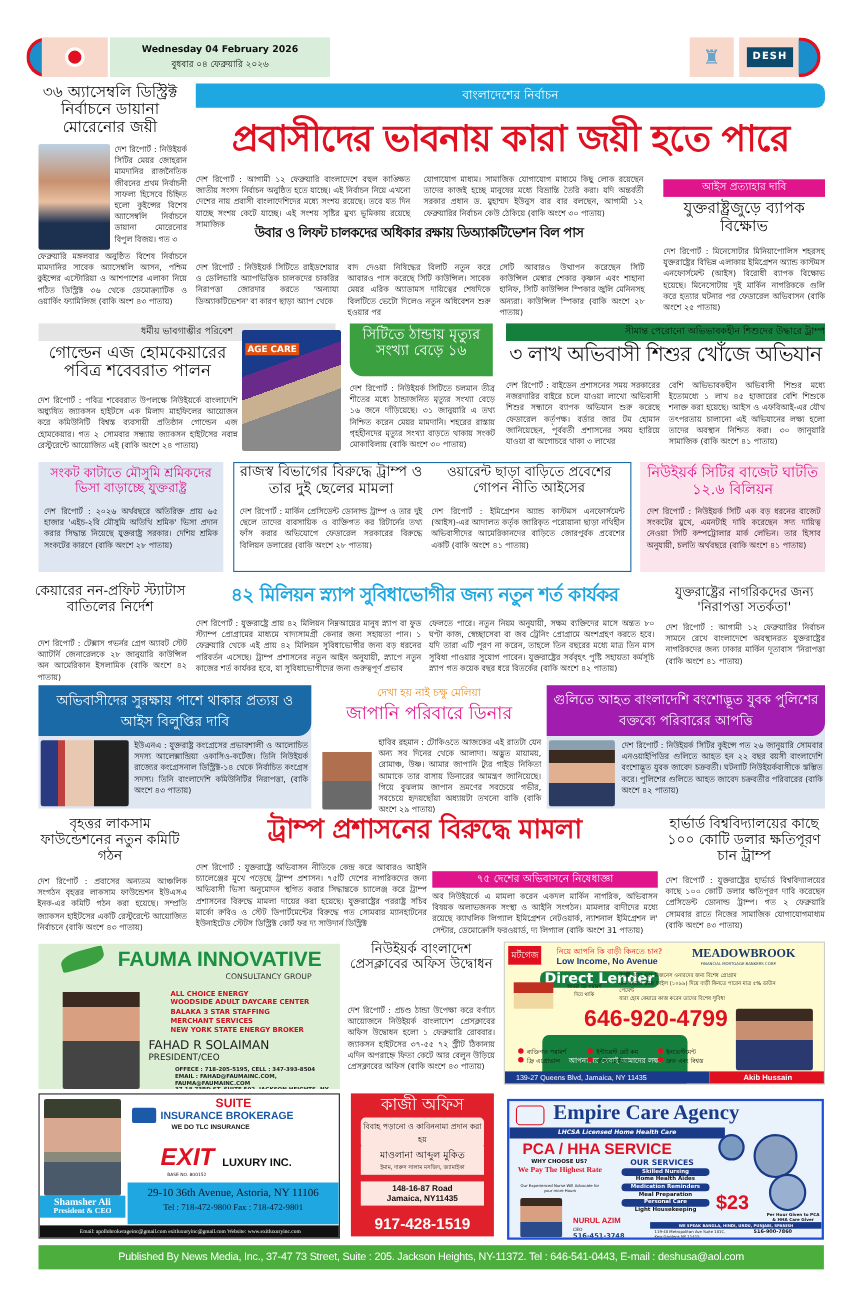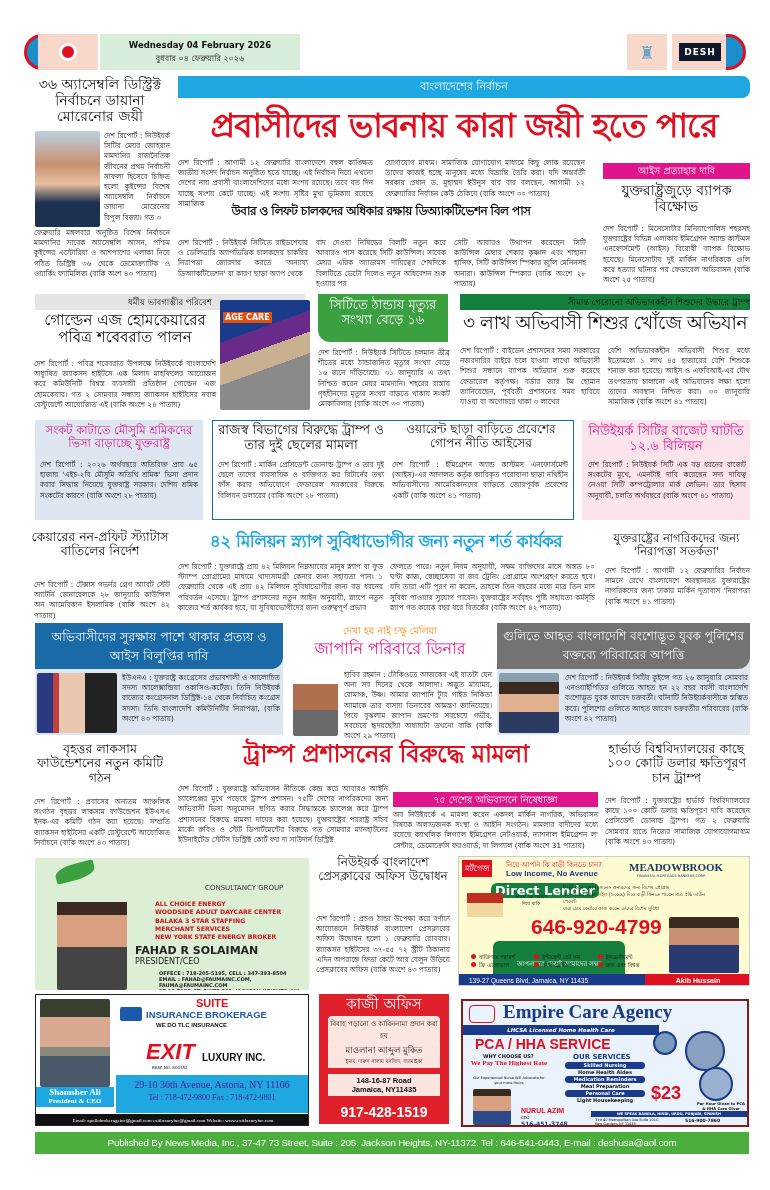--- a/index.html
+++ b/index.html
@@ -14,21 +14,21 @@
 .cap.l{left:0;border-radius:20px 0 0 20px;border-right:none}
 .cap.r{right:0;border-radius:0 20px 20px 0;border-left:none}
 .hbox{position:absolute;top:0;height:36px}
 .flag{left:14px;width:60px;background:#f9d8cc;display:flex;align-items:center;justify-content:center}
 .flag .disc{width:16px;height:16px;border-radius:50%;background:#e01020;border:2px solid #fff;outline:1px solid #fff}
 .date{left:76px;width:200px;background:#d8eedb;text-align:center;font-size:8.5px;padding-top:6px;font-weight:bold}
 .date .bn{font-weight:normal;font-size:8px;margin-top:2px}
 .shesh{left:210px;width:388px;background:linear-gradient(100deg,#d8eedb 0 14%,#139040 14%);color:#fff;font-family:"DejaVu Serif",serif;font-size:22px;display:flex;align-items:center;justify-content:flex-end;padding-right:100px}
 .liberty{left:603px;width:40px;background:#f9d8cc;display:flex;align-items:center;justify-content:center;color:#6aa5c8;font-size:18px}
 .deshlogo{left:648px;width:56px;background:#f9d8cc;display:flex;align-items:center;justify-content:center}
-.deshlogo span{background:#0f172a;color:#fff;font-size:9px;font-weight:bold;padding:4px 5px;letter-spacing:1px}
+.deshlogo span{background:#0c4a6e;color:#fff;font-size:9px;font-weight:bold;padding:4px 5px;letter-spacing:1px}
 
 .bar{position:absolute;color:#fff;text-align:center;font-family:"DejaVu Serif",serif}
 .tag{position:absolute;text-align:center;font-size:9.5px;font-family:"DejaVu Serif",serif}
 .ad{position:absolute;overflow:hidden}
 .dot{display:inline-block;width:5px;height:5px;border-radius:50%;background:#e01020;margin-right:3px}
 .photo{position:absolute;border-radius:2px}
 </style>
 </head>
 <body>
 
@@ -110,47 +110,48 @@
 <div class="bar" style="left:35px;top:623px;width:248px;height:46px;background:#1a6aa8;border-radius:0 0 12px 0;font-size:12.5px;line-height:19px;padding-top:4px">অভিবাসীদের সুরক্ষায় পাশে থাকার প্রত্যয় ও আইস বিলুপ্তির দাবি</div>
 <div class="photo" style="left:37px;top:673px;width:80px;height:60px;background:linear-gradient(90deg,#2a3a80 0 20%,#c04040 20% 28%,#e8c8b0 28% 60%,#222 60%)"></div>
 <div class="abs body-txt" style="left:122px;top:673px;width:158px">ইউএনএ : যুক্তরাষ্ট্র কংগ্রেসের প্রভাবশালী ও আলোচিত সদস্য আলেক্সান্দ্রিয়া ওকাসিও-কর্টেজ। তিনি নিউইয়র্ক রাজ্যের কংগ্রেসনাল ডিস্ট্রিক্ট-১৪ থেকে নির্বাচিত কংগ্রেস সদস্য। তিনি বাংলাদেশি কমিউনিটির নিরাপত্তা, (বাকি অংশে ৪৩ পাতায়)</div>
 
 <div class="abs hl" style="left:290px;top:626px;width:200px;font-size:9.5px;color:#f08a10">দেখা হয় নাই চক্ষু মেলিয়া</div>
 <div class="abs hl" style="left:290px;top:640px;width:200px;font-size:16px;color:#e0158c">জাপানি পরিবারে ডিনার</div>
 <div class="photo" style="left:293px;top:678px;width:45px;height:58px;background:linear-gradient(180deg,#fff 0 10%,#b07050 10% 55%,#6a6a6a 55%)"></div>
 <div class="abs body-txt" style="left:344px;top:670px;width:148px">হাবিব রহমান : টোকিওতে আজকের এই রাতটা যেন অন্য সব দিনের থেকে আলাদা। অদ্ভুত মায়াময়, রোমাঞ্চ, উষ্ণ। আমার জাপানি ট্যুর গাইড নিকিতা আমাকে তার বাসায় ডিনারের আমন্ত্রণ জানিয়েছে। গিয়ে বুঝলাম জাপান ভ্রমণের সবচেয়ে গভীর, সবচেয়ে হৃদয়ছোঁয়া অধ্যায়টা তখনো বাকি (বাকি অংশে ২৯ পাতায়)</div>
 
 <div class="abs" style="left:497px;top:623px;width:253px;height:112px;background:#dde6f1"></div>
-<div class="bar" style="left:497px;top:623px;width:253px;height:46px;background:#737373;border-radius:0 0 12px 0;font-size:12px;line-height:19px;padding-top:4px">গুলিতে আহত বাংলাদেশি বংশোদ্ভূত যুবক পুলিশের বক্তব্যে পরিবারের আপত্তি</div>
+<div class="bar" style="left:497px;top:623px;width:253px;height:46px;background:#a21caf;border-radius:0 0 12px 0;font-size:12px;line-height:19px;padding-top:4px">গুলিতে আহত বাংলাদেশি বংশোদ্ভূত যুবক পুলিশের বক্তব্যে পরিবারের আপত্তি</div>
 <div class="photo" style="left:499px;top:673px;width:60px;height:60px;background:linear-gradient(180deg,#8aa0b0 0 15%,#3a2a20 15% 35%,#e0b090 35% 65%,#2a3a60 65%)"></div>
 <div class="abs body-txt" style="left:565px;top:673px;width:183px">দেশ রিপোর্ট : নিউইয়র্ক সিটির কুইন্সে গত ২৬ জানুয়ারি সোমবার এনওয়াইপিডির গুলিতে আহত হন ২২ বছর বয়সী বাংলাদেশি বংশোদ্ভূত যুবক জাবেদ চক্রবর্তী। ঘটনাটি নিউইয়র্কবাসীকে স্তম্ভিত করে। পুলিশের গুলিতে আহত জাবেদ চক্রবর্তীর পরিবারের (বাকি অংশে ৪২ পাতায়)</div>
 
 <div class="abs hl" style="left:30px;top:742px;width:140px;font-size:12.5px">বৃহত্তর লাকসাম ফাউন্ডেশনের নতুন কমিটি গঠন</div>
 <div class="abs body-txt" style="left:34px;top:797px;width:136px">দেশ রিপোর্ট : প্রবাসের অন্যতম আঞ্চলিক সংগঠন বৃহত্তর লাকসাম ফাউন্ডেশন ইউএসএ ইনক-এর কমিটি গঠন করা হয়েছে। সম্প্রতি জ্যাকসন হাইটসের একটি রেস্টুরেন্টে আয়োজিত নির্বাচনে (বাকি অংশে ৪৩ পাতায়)</div>
 
 <div class="abs hl red" style="left:176px;top:740px;width:420px;font-size:24px;font-weight:bold;white-space:nowrap;letter-spacing:-0.5px">ট্রাম্প প্রশাসনের বিরুদ্ধে মামলা</div>
 <div class="abs body-txt" style="left:178px;top:784px;width:210px">দেশ রিপোর্ট : যুক্তরাষ্ট্রে অভিবাসন নীতিকে কেন্দ্র করে আবারও আইনি চ্যালেঞ্জের মুখে পড়েছে ট্রাম্প প্রশাসন। ৭৫টি দেশের নাগরিকদের জন্য অভিবাসী ভিসা অনুমোদন স্থগিত করার সিদ্ধান্তকে চ্যালেঞ্জ করে ট্রাম্প প্রশাসনের বিরুদ্ধে মামলা দায়ের করা হয়েছে। যুক্তরাষ্ট্রের পররাষ্ট্র সচিব মার্কো রুবিও ও স্টেট ডিপার্টমেন্টের বিরুদ্ধে গত সোমবার ম্যানহাটনের ইউনাইটেড স্টেটস ডিস্ট্রিক্ট কোর্ট ফর দ্য সাউদার্ন ডিস্ট্রিক্ট</div>
 <div class="tag" style="left:393px;top:792px;width:205px;height:15px;line-height:15px;background:#e0158c;color:#fff">৭৫ দেশের অভিবাসনে নিষেধাজ্ঞা</div>
 <div class="abs body-txt" style="left:393px;top:810px;width:205px">অব নিউইয়র্কে এ মামলা করেন একদল মার্কিন নাগরিক, অভিবাসন বিষয়ক অলাভজনক সংস্থা ও আইনি সংগঠন। মামলার বাদীদের মধ্যে রয়েছে ক্যাথলিক লিগ্যাল ইমিগ্রেশন নেটওয়ার্ক, ন্যাশনাল ইমিগ্রেশন ল' সেন্টার, ডেমোক্রেসি ফরওয়ার্ড, দ্য লিগ্যাল (বাকি অংশে 31 পাতায়)</div>
 
 <div class="abs hl" style="left:603px;top:742px;width:147px;font-size:12.5px">হার্ভার্ড বিশ্ববিদ্যালয়ের কাছে ১০০ কোটি ডলার ক্ষতিপূরণ চান ট্রাম্প</div>
 <div class="abs body-txt" style="left:605px;top:796px;width:145px">দেশ রিপোর্ট : যুক্তরাষ্ট্রের হার্ভার্ড বিশ্ববিদ্যালয়ের কাছে ১০০ কোটি ডলার ক্ষতিপূরণ দাবি করেছেন প্রেসিডেন্ট ডোনাল্ড ট্রাম্প। গত ২ ফেব্রুয়ারি সোমবার রাতে নিজের সামাজিক যোগাযোগমাধ্যম (বাকি অংশে ৪৩ পাতায়)</div>
 
 <div class="ad" style="left:35px;top:858px;width:274px;height:132px;background:#dcefd4">
   <div style="position:absolute;left:20px;top:6px;width:40px;height:16px;background:#3aa040;border-radius:50% 10% 50% 10%;transform:rotate(-15deg)"></div>
+  <div style="position:absolute;left:72px;top:4px;font-family:'Liberation Sans',sans-serif;font-weight:bold;font-size:19px;color:#1a9040">FAUMA INNOVATIVE</div>
   <div style="position:absolute;left:170px;top:26px;font-size:7px;color:#333">CONSULTANCY GROUP</div>
   <div class="photo" style="left:22px;top:36px;width:70px;height:96px;background:linear-gradient(180deg,#dcefd4 0 8%,#3a2a20 8% 22%,#d8a080 22% 55%,#444 55%)"></div>
   <div style="position:absolute;left:120px;top:42px;font-size:6.2px;color:#d01020;font-weight:bold;line-height:8.3px">
     <div>ALL CHOICE ENERGY</div>
     <div>WOODSIDE ADULT DAYCARE CENTER</div>
     <div>BALAKA 3 STAR STAFFING</div>
     <div>MERCHANT SERVICES</div>
     <div>NEW YORK STATE ENERGY BROKER</div>
   </div>
-  <div style="position:absolute;left:100px;top:86px;font-weight:bold;font-size:11px;color:#222">FAHAD R SOLAIMAN</div>
+  <div style="position:absolute;left:100px;top:86px;font-weight:normal;font-size:11px;color:#222">FAHAD R SOLAIMAN</div>
   <div style="position:absolute;left:100px;top:99px;font-size:8px;color:#222">PRESIDENT/CEO</div>
   <div style="position:absolute;left:124px;top:112px;font-size:5px;color:#222;line-height:6px;font-weight:bold">
     <div>OFFECE : 718-205-5195, CELL : 347-393-8504</div>
     <div>EMAIL : FAHAD@FAUMAINC.COM, FAUMA@FAUMAINC.COM</div>
     <div>37-18 73RD ST. SUITE 502, JACKSON HEIGHTS, NY 11372</div>
   </div>
 </div>
 
 <div class="abs hl" style="left:316px;top:856px;width:134px;font-size:12px">নিউইয়র্ক বাংলাদেশ প্রেসক্লাবের অফিস উদ্বোধন</div>
 <div class="abs body-txt" style="left:316px;top:914px;width:134px">দেশ রিপোর্ট : প্রচণ্ড ঠান্ডা উপেক্ষা করে বর্ণাঢ্য আয়োজনে নিউইয়র্ক বাংলাদেশ প্রেসক্লাবের অফিস উদ্বোধন হলো ১ ফেব্রুয়ারি রোববার। জ্যাকসন হাইটসের ৩৭-৫৫ ৭২ স্ট্রীট ঠিকানায় এদিন অপরাহ্নে ফিতা কেটে আর বেলুন উড়িয়ে প্রেসক্লাবের অফিস (বাকি অংশে ৪৩ পাতায়)</div>
@@ -190,42 +191,42 @@
     <div style="font-size:9px">Shamsher Ali</div>
     <div style="font-size:7px;padding-bottom:2px">President &amp; CEO</div>
   </div>
   <div style="position:absolute;left:84px;top:12px;width:22px;height:14px;background:#1a5aa8;border-radius:2px"></div>
   <div style="position:absolute;left:160px;top:2px;font-family:'Liberation Sans',sans-serif;font-weight:bold;font-size:11px;color:#e01020">SUITE</div>
   <div style="position:absolute;left:110px;top:14px;font-family:'Liberation Sans',sans-serif;font-weight:bold;font-size:9.5px;color:#1a5aa8">INSURANCE BROKERAGE</div>
   <div style="position:absolute;left:120px;top:27px;font-family:'Liberation Sans',sans-serif;font-weight:bold;font-size:6px;color:#111">WE DO TLC INSURANCE</div>
   <div style="position:absolute;left:110px;top:44px;font-family:'Liberation Sans',sans-serif;font-weight:bold;font-style:italic;font-size:22px;color:#e01020">EXIT</div>
   <div style="position:absolute;left:166px;top:57px;font-family:'Liberation Sans',sans-serif;font-weight:bold;font-size:10px;color:#111">LUXURY INC.</div>
   <div style="position:absolute;left:116px;top:70px;font-size:4px;color:#111">BASE NO. 800152</div>
-  <div style="position:absolute;left:80px;top:80px;width:192px;height:38px;background:#1ea7e1;color:#4c1d95;font-family:'Liberation Serif',serif;text-align:center">
+  <div style="position:absolute;left:80px;top:80px;width:192px;height:38px;background:#1ea7e1;color:#0f172a;font-family:'Liberation Serif',serif;text-align:center">
     <div style="font-size:10px;margin-top:4px">29-10 36th Avenue, Astoria, NY 11106</div>
     <div style="font-size:8px;margin-top:3px">Tel : 718-472-9800 Fax : 718-472-9801</div>
   </div>
   <div style="position:absolute;left:0;top:119px;width:274px;height:13px;background:#111;color:#fff;font-size:5px;line-height:13px;text-align:center;font-family:'Liberation Serif',serif">Email: apollobrokerageinc@gmail.com  exitluxuryinc@gmail.com  Website: www.exitluxuryinc.com</div>
 </div>
 
 <div class="ad" style="left:319px;top:994px;width:130px;height:130px;background:#e0202a">
   <div style="text-align:center;color:#fff;font-family:'DejaVu Serif',serif;font-size:15px;margin-top:-2px">কাজী অফিস</div>
   <div style="position:absolute;left:9px;top:22px;width:112px;background:#fde6e0;border-radius:4px;text-align:center;font-size:7px;padding:2px">বিবাহ পড়ানো ও কাবিননামা প্রদান করা হয়</div>
   <div style="position:absolute;left:9px;top:48px;width:112px;background:#fde6e0;text-align:center;padding:2px">
     <div style="font-size:8.5px">মাওলানা আব্দুল মুকিত</div>
     <div style="font-size:5px">ইমাম, দারুস সালাম মসজিদ, জ্যামাইকা</div>
   </div>
   <div style="position:absolute;left:9px;top:80px;width:112px;background:#fde6e0;text-align:center;font-family:'Liberation Sans',sans-serif;font-weight:bold;font-size:7.5px;padding:2px">
     <div>148-16-87 Road</div>
     <div>Jamaica, NY11435</div>
   </div>
   <div style="position:absolute;left:0;top:110px;width:130px;text-align:center;color:#fff;font-family:'Liberation Sans',sans-serif;font-weight:bold;font-size:14px">917-428-1519</div>
 </div>
 
-<div class="ad" style="left:461px;top:999px;width:288px;height:128px;background:#eaf2fb;border:2px solid #7f1d1d">
+<div class="ad" style="left:461px;top:999px;width:288px;height:128px;background:#eaf2fb;border:2px solid #1d4ed8">
   <div style="position:absolute;left:6px;top:4px;width:26px;height:18px;border:1px solid #e01020;border-radius:4px"></div>
   <div style="position:absolute;left:40px;top:0px;font-family:'Liberation Serif',serif;font-weight:bold;font-size:19px;color:#1a3a8a">Empire Care Agency</div>
   <div style="position:absolute;left:0;top:24px;width:196px;height:10px;background:#1a3a8a;color:#fff;font-size:5.5px;line-height:10px;text-align:center;font-style:italic;font-weight:bold">LHCSA Licensed Home Health Care</div>
   <div style="position:absolute;left:12px;top:35px;font-family:'Liberation Sans',sans-serif;font-weight:bold;font-size:14px;color:#e01020">PCA / HHA SERVICE</div>
   <div style="position:absolute;left:20px;top:52px;font-size:5px;font-weight:bold">WHY CHOOSE US?</div>
   <div style="position:absolute;left:6px;top:58px;width:80px;text-align:center;font-family:'Liberation Serif',serif;font-weight:bold;font-size:7px;color:#e01020;line-height:8px">We Pay The Highest Rate</div>
   <div style="position:absolute;left:6px;top:75px;width:80px;text-align:center;font-size:3.5px;line-height:4.5px">Our Experienced Nurse Will Advocate for your more Hours</div>
   <div style="position:absolute;left:110px;top:52px;font-weight:bold;font-size:7px;color:#1a3a8a">OUR SERVICES</div>
   <div style="position:absolute;left:102px;top:61px;width:80px;text-align:center;font-size:5px;line-height:7px;font-weight:bold">
     <div style="background:#1a3a8a;color:#fff;border-radius:4px">Skilled Nursing</div>

